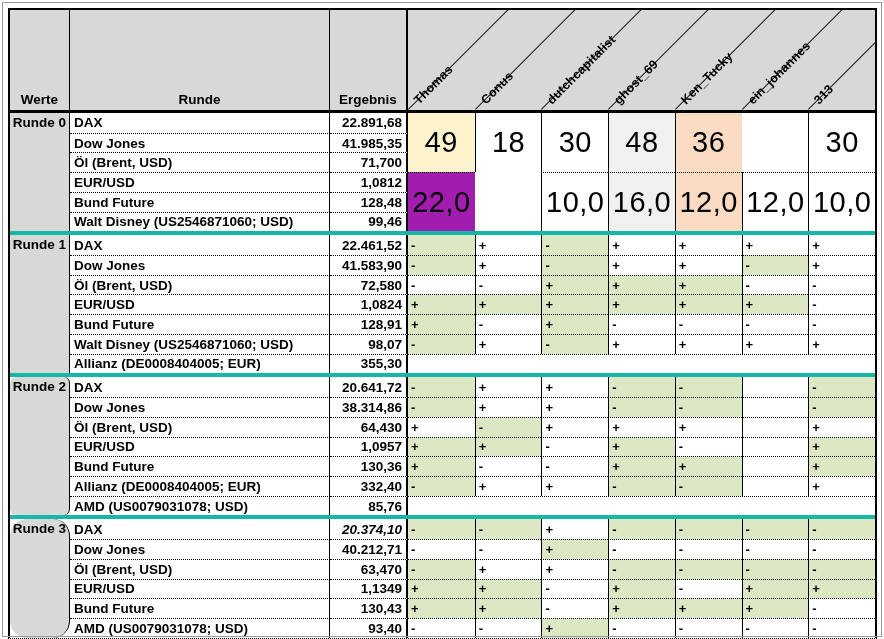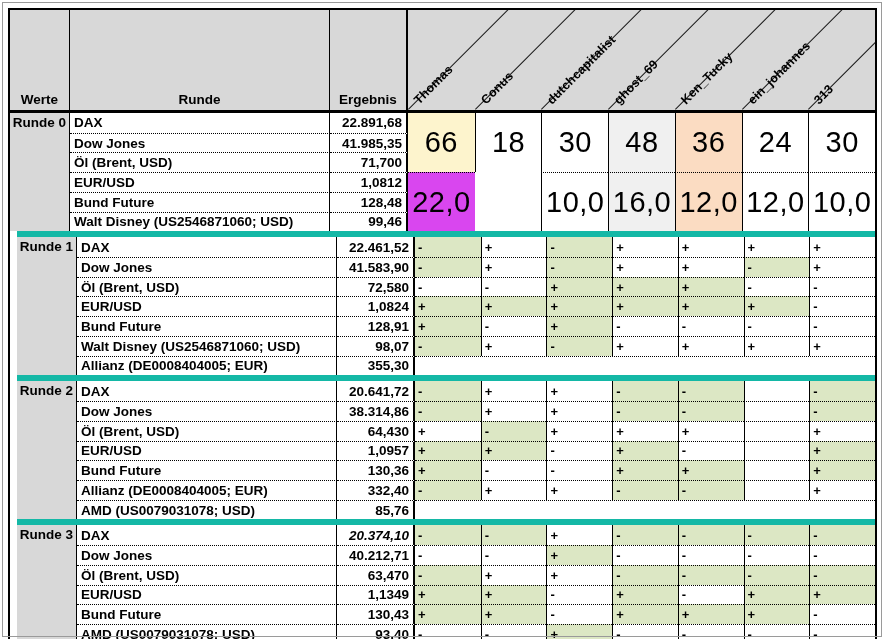--- a/index.html
+++ b/index.html
@@ -14,21 +14,21 @@
       font-weight:bold;font-size:13.5px;padding-bottom:3px;}
   .th-runde{border-right:1px solid #000;}
   .th-werte{border-right:1px solid #000;}
   .th-erg{border-right:2px solid #000;}
   .players-head{position:relative;overflow:hidden;}
   .diag{position:absolute;bottom:0;width:150px;height:0;border-top:1px solid #1a1a1a;
         transform:rotate(-45deg);transform-origin:0 0;}
   .pname{position:absolute;bottom:3px;white-space:nowrap;font-weight:bold;font-size:12.5px;
          transform:rotate(-45deg);transform-origin:0 100%;letter-spacing:0.2px;}
   .round{display:grid;grid-template-columns:60px 260px 78px repeat(7,1fr);grid-auto-rows:19.73px;}
-  .round + .round{border-top:6px solid #14b8a6;margin-left:7px;}
+  .round + .round{border-top:4px solid #14b8a6;}
   .c{box-sizing:border-box;display:flex;align-items:center;overflow:hidden;
      font-weight:bold;font-size:13.5px;background:#fff;}
   .rnd-cell{grid-column:1;background-color:#d8d8d8;border-right:1px solid #000;
             justify-content:center;align-items:flex-start;padding-top:2px;}
   .werte-cell{grid-column:2;border-right:1px solid #000;padding-left:4px;white-space:nowrap;}
   .erg-cell{grid-column:3;border-right:2px solid #000;justify-content:flex-end;padding-right:4px;}
   .mark-cell{padding-left:3px;font-size:13px;}
   .bl{border-left:1px solid #000;}
   .dot{border-top:1px dotted #000;}
   .hit{background-color:var(--hit,#dce7c4);}
@@ -69,30 +69,29 @@
           <div class="c werte-cell dot" style="grid-row: 2;">Dow Jones</div>
           <div class="c erg-cell dot" style="grid-row: 2;">41.985,35</div>
           <div class="c werte-cell dot" style="grid-row: 3;">Öl (Brent, USD)</div>
           <div class="c erg-cell dot" style="grid-row: 3;">71,700</div>
           <div class="c werte-cell dot" style="grid-row: 4;">EUR/USD</div>
           <div class="c erg-cell dot" style="grid-row: 4;">1,0812</div>
           <div class="c werte-cell dot" style="grid-row: 5;">Bund Future</div>
           <div class="c erg-cell dot" style="grid-row: 5;">128,48</div>
           <div class="c werte-cell dot" style="grid-row: 6;">Walt Disney (US2546871060; USD)</div>
           <div class="c erg-cell dot" style="grid-row: 6;">99,46</div>
-          <div class="c score-cell tex" style="grid-area: 1 / 4 / span 3; background-color: rgb(253, 244, 205);">66</div>
-          <div class="c score-cell tex dot" style="grid-area: 4 / 4 / span 3; background-color: #d946ef;">22,0</div>
+          <div class="c score-cell tex" style="grid-area: 1 / 4 / span 3; background-color: rgb(253, 244, 205);">49</div>
+          <div class="c score-cell tex dot" style="grid-area: 4 / 4 / span 3; background-color: #a21caf;">22,0</div>
           <div class="c score-cell tex bl" style="grid-area: 1 / 5 / span 3; background-color: rgb(255, 255, 255);">18</div>
           <div class="c score-cell tex bl" style="grid-area: 1 / 6 / span 3; background-color: rgb(255, 255, 255);">30</div>
           <div class="c score-cell tex dot bl" style="grid-area: 4 / 6 / span 3; background-color: rgb(255, 255, 255);">10,0</div>
           <div class="c score-cell tex bl" style="grid-area: 1 / 7 / span 3; background-color: rgb(240, 240, 240);">48</div>
           <div class="c score-cell tex dot bl" style="grid-area: 4 / 7 / span 3; background-color: rgb(240, 240, 240);">16,0</div>
           <div class="c score-cell tex bl" style="grid-area: 1 / 8 / span 3; background-color: rgb(251, 220, 194);">36</div>
           <div class="c score-cell tex dot bl" style="grid-area: 4 / 8 / span 3; background-color: rgb(251, 220, 194);">12,0</div>
-          <div class="c score-cell tex bl" style="grid-area: 1 / 9 / span 3; background-color: rgb(255, 255, 255);">24</div>
           <div class="c score-cell tex dot bl" style="grid-area: 4 / 9 / span 3; background-color: rgb(255, 255, 255);">12,0</div>
           <div class="c score-cell tex bl" style="grid-area: 1 / 10 / span 3; background-color: rgb(255, 255, 255);">30</div>
           <div class="c score-cell tex dot bl" style="grid-area: 4 / 10 / span 3; background-color: rgb(255, 255, 255);">10,0</div>
         </div>
         <div class="round">
           <div class="c rnd-cell tex" style="grid-row: 1 / span 7;">Runde 1</div>
           <div class="c werte-cell" style="grid-row: 1;">DAX</div>
           <div class="c erg-cell" style="grid-row: 1;">22.461,52</div>
           <div class="c mark-cell hit tex" style="grid-area: 1 / 4;">-</div>
           <div class="c mark-cell bl" style="grid-area: 1 / 5;">+</div>
@@ -144,21 +143,21 @@
           <div class="c mark-cell bl dot hit tex" style="grid-area: 6 / 6;">-</div>
           <div class="c mark-cell bl dot" style="grid-area: 6 / 7;">+</div>
           <div class="c mark-cell bl dot" style="grid-area: 6 / 8;">+</div>
           <div class="c mark-cell bl dot" style="grid-area: 6 / 9;">+</div>
           <div class="c mark-cell bl dot" style="grid-area: 6 / 10;">+</div>
           <div class="c werte-cell dot" style="grid-row: 7;">Allianz (DE0008404005; EUR)</div>
           <div class="c erg-cell dot" style="grid-row: 7;">355,30</div>
           <div class="c empty-row dot" style="grid-area: 7 / 4 / auto / 11;"></div>
         </div>
         <div class="round">
-          <div class="c rnd-cell tex" style="grid-row: 1 / span 7;">Runde 2</div>
+          <div class="c rnd-cell tex" style="grid-row: 1 / span 7; border-radius: 6px;">Runde 2</div>
           <div class="c werte-cell" style="grid-row: 1;">DAX</div>
           <div class="c erg-cell" style="grid-row: 1;">20.641,72</div>
           <div class="c mark-cell hit tex" style="grid-area: 1 / 4;">-</div>
           <div class="c mark-cell bl" style="grid-area: 1 / 5;">+</div>
           <div class="c mark-cell bl" style="grid-area: 1 / 6;">+</div>
           <div class="c mark-cell bl hit tex" style="grid-area: 1 / 7;">-</div>
           <div class="c mark-cell bl hit tex" style="grid-area: 1 / 8;">-</div>
           <div class="c mark-cell bl" style="grid-area: 1 / 9;"></div>
           <div class="c mark-cell bl hit tex" style="grid-area: 1 / 10;">-</div>
           <div class="c werte-cell dot" style="grid-row: 2;">Dow Jones</div>
@@ -204,21 +203,21 @@
           <div class="c mark-cell bl dot" style="grid-area: 6 / 6;">+</div>
           <div class="c mark-cell bl dot hit tex" style="grid-area: 6 / 7;">-</div>
           <div class="c mark-cell bl dot hit tex" style="grid-area: 6 / 8;">-</div>
           <div class="c mark-cell bl dot" style="grid-area: 6 / 9;"></div>
           <div class="c mark-cell bl dot" style="grid-area: 6 / 10;">+</div>
           <div class="c werte-cell dot" style="grid-row: 7;">AMD (US0079031078; USD)</div>
           <div class="c erg-cell dot" style="grid-row: 7;">85,76</div>
           <div class="c empty-row dot" style="grid-area: 7 / 4 / auto / 11;"></div>
         </div>
         <div class="round">
-          <div class="c rnd-cell tex" style="grid-row: 1 / span 6;">Runde 3</div>
+          <div class="c rnd-cell tex" style="grid-row: 1 / span 6; border-radius: 17px;">Runde 3</div>
           <div class="c werte-cell" style="grid-row: 1;">DAX</div>
           <div class="c erg-cell" style="grid-row: 1; font-style: italic;">20.374,10</div>
           <div class="c mark-cell hit tex" style="grid-area: 1 / 4;">-</div>
           <div class="c mark-cell bl hit tex" style="grid-area: 1 / 5;">-</div>
           <div class="c mark-cell bl" style="grid-area: 1 / 6;">+</div>
           <div class="c mark-cell bl hit tex" style="grid-area: 1 / 7;">-</div>
           <div class="c mark-cell bl hit tex" style="grid-area: 1 / 8;">-</div>
           <div class="c mark-cell bl hit tex" style="grid-area: 1 / 9;">-</div>
           <div class="c mark-cell bl hit tex" style="grid-area: 1 / 10;">-</div>
           <div class="c werte-cell dot" style="grid-row: 2;">Dow Jones</div>

